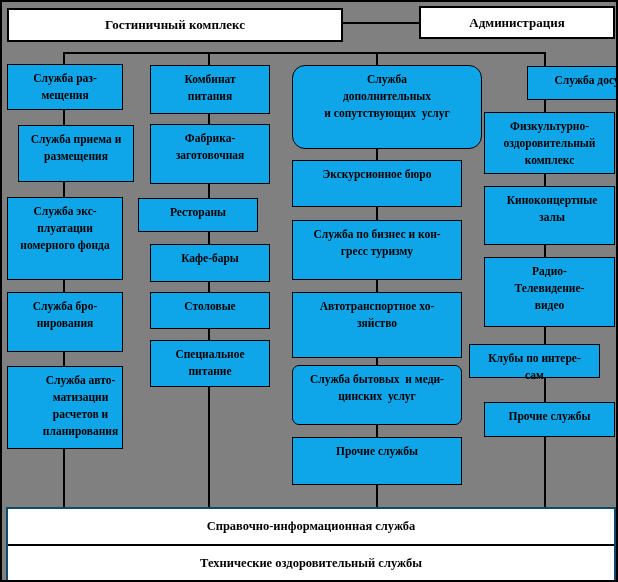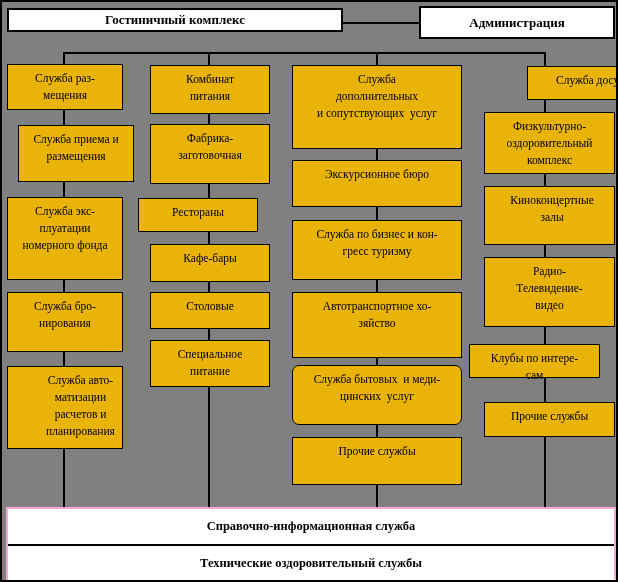--- a/index.html
+++ b/index.html
@@ -8,44 +8,44 @@
     width:618px;height:582px;
     background:#808080;
     border:2px solid #000;
     box-sizing:border-box;
     font-family:"Liberation Serif","DejaVu Serif",serif;
     overflow:hidden;
   }
   .line{position:absolute;background:#000;}
   .obox{
     position:absolute;
-    background:#eab308;
+    background:#0ea5e9;
     border:1px solid #000;
     box-sizing:border-box;
     color:#000;
-    font-weight:normal;
+    font-weight:bold;
     font-size:11.5px;
     line-height:17px;
     text-align:center;
     padding:5px 3px 0 3px;
     white-space:pre-wrap;
   }
   .topbox{
     position:absolute;
     background:#fff;
     border:2px solid #000;
     box-sizing:border-box;
     display:flex;align-items:center;justify-content:center;
     font-weight:bold;font-size:13px;color:#000;
     text-align:center;
   }
   .footer-stack{
     position:absolute;
     left:4px;top:505px;width:610px;height:76px;
-    background:#fff;border:2px solid #f9a8d4;
+    background:#fff;border:2px solid #0c4a6e;
     box-sizing:border-box;
     display:flex;flex-direction:column;
   }
   .footer-row{
     flex:1;
     display:flex;align-items:center;justify-content:center;
     font-weight:bold;font-size:12.5px;color:#000;
     text-align:center;
   }
   .footer-row + .footer-row{border-top:2px solid #000;}
@@ -55,21 +55,21 @@
 
 <div class="canvas">
 
   <div class="line" style="left:339px;top:20px;width:78px;height:2px;"></div>
   <div class="line" style="left:61px;top:50px;width:483px;height:2px;"></div>
   <div class="line" style="left:61px;top:50px;width:2px;height:457px;"></div>
   <div class="line" style="left:206px;top:50px;width:2px;height:457px;"></div>
   <div class="line" style="left:374px;top:50px;width:2px;height:457px;"></div>
   <div class="line" style="left:542px;top:50px;width:2px;height:457px;"></div>
 
-  <div class="topbox" style="left:5px;top:6px;width:336px;height:24px;">
+  <div class="topbox" style="left:5px;top:6px;width:336px;height:34px;">
     <span>Гостиничный комплекс</span>
   </div>
   <div class="topbox" style="left:417px;top:4px;width:196px;height:33px;">
     <span>Администрация</span>
   </div>
 
   <div class="obox" style="left:5px;top:62px;width:116px;height:46px;">Служба раз-
 мещения</div>
   <div class="obox" style="left:16px;top:123px;width:116px;height:57px;">Служба приема и
 размещения</div>
@@ -86,21 +86,21 @@
   <div class="obox" style="left:148px;top:63px;width:120px;height:49px;">Комбинат
 питания</div>
   <div class="obox" style="left:148px;top:122px;width:120px;height:60px;">Фабрика-
 заготовочная</div>
   <div class="obox" style="left:136px;top:196px;width:120px;height:34px;">Рестораны</div>
   <div class="obox" style="left:148px;top:242px;width:120px;height:38px;">Кафе-бары</div>
   <div class="obox" style="left:148px;top:290px;width:120px;height:37px;">Столовые</div>
   <div class="obox" style="left:148px;top:338px;width:120px;height:47px;">Специальное
 питание</div>
 
-  <div class="obox" style="left:290px;top:63px;width:170px;height:84px;">Служба
+  <div class="obox" style="left:290px;top:63px;width:190px;height:84px;border-radius:13px;">Служба
 дополнительных
 и сопутствующих  услуг</div>
   <div class="obox" style="left:290px;top:158px;width:170px;height:47px;">Экскурсионное бюро</div>
   <div class="obox" style="left:290px;top:218px;width:170px;height:60px;">Служба по бизнес и кон-
 гресс туризму</div>
   <div class="obox" style="left:290px;top:290px;width:170px;height:66px;">Автотранспортное хо-
 зяйство</div>
   <div class="obox" style="left:290px;top:363px;width:170px;height:60px;border-radius:7px;">Служба бытовых  и меди-
 цинских  услуг</div>
   <div class="obox" style="left:290px;top:435px;width:170px;height:48px;">Прочие службы</div>

